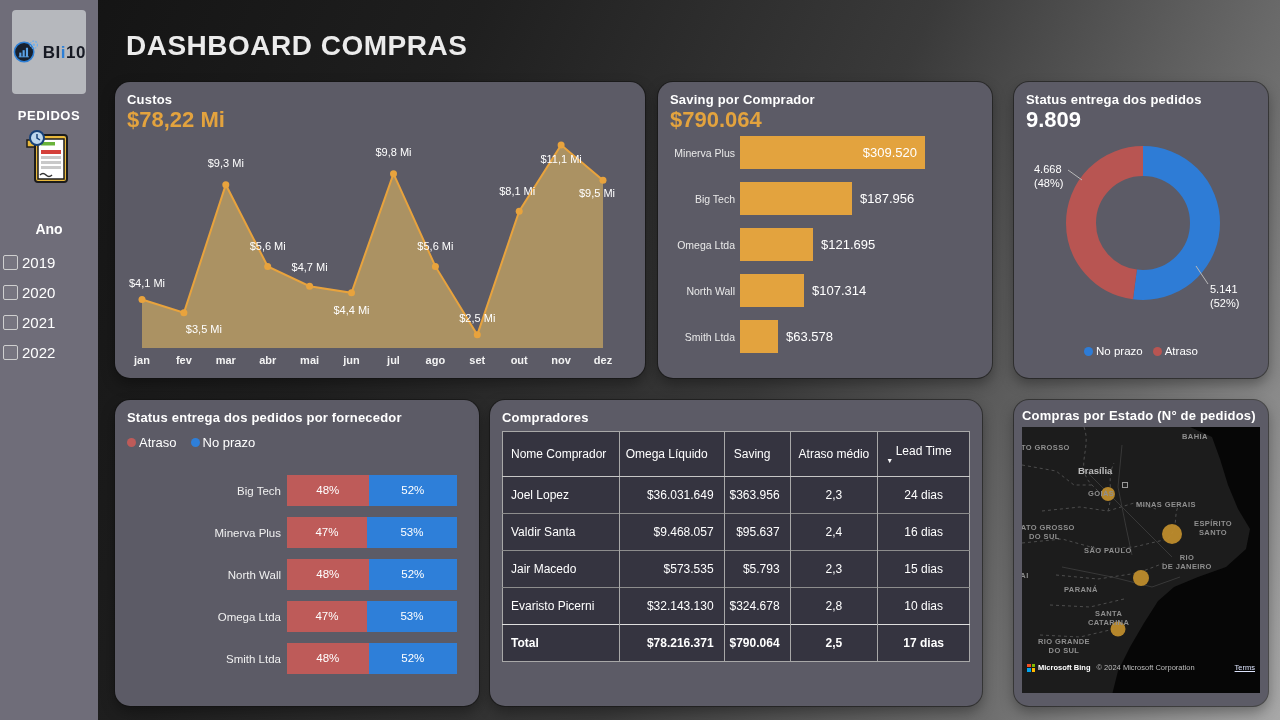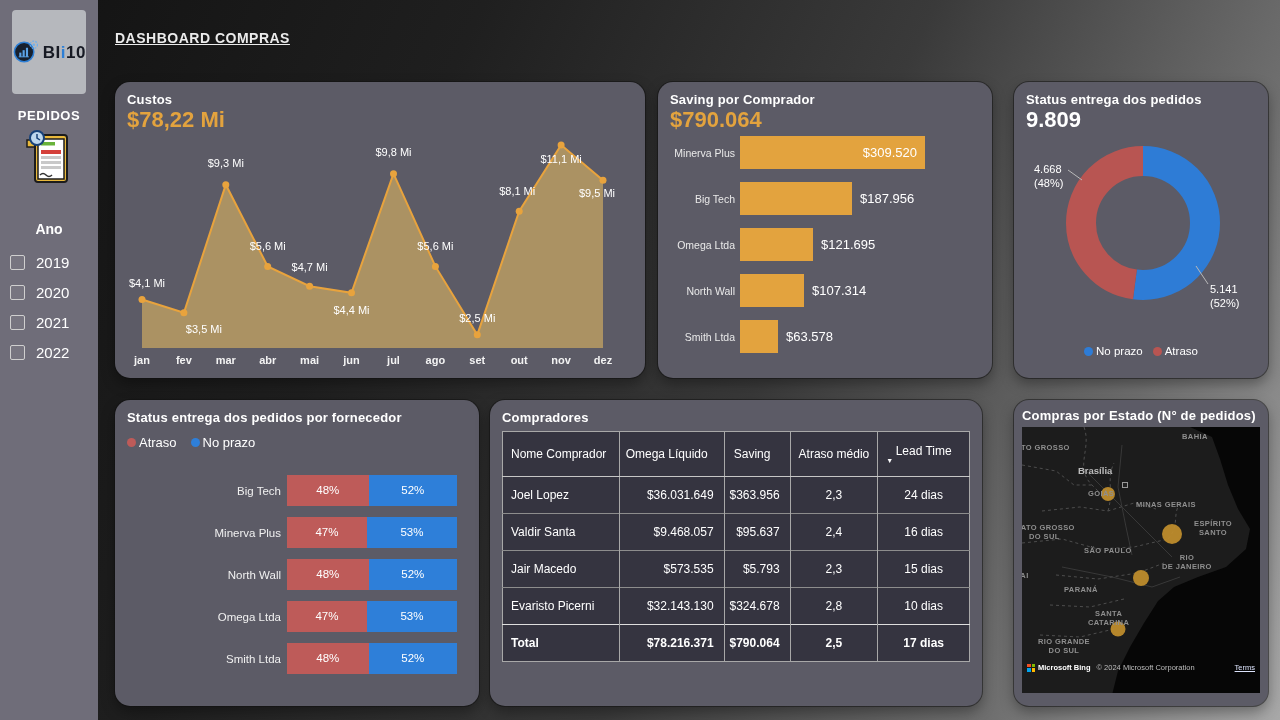--- a/index.html
+++ b/index.html
@@ -12,27 +12,27 @@
   .sidebar { position:absolute; left:0; top:0; width:98px; height:720px; background:#6f6d79;
              display:flex; flex-direction:column; align-items:center; z-index:2; }
   .logo-box { width:74px; height:84px; margin-top:10px; background:#b6b8bd; border-radius:4px;
               display:flex; flex-direction:row; align-items:center; justify-content:center; gap:3px; }
   .logo-text { font-size:17px; font-weight:800; color:#171a24; letter-spacing:.5px; line-height:1; }
   .logo-text .accent { color:#2d7fd6; font-weight:800; }
   .side-section { margin-top:14px; font-size:13px; font-weight:700; color:#ffffff; letter-spacing:.6px; }
   .doc-icon { margin-top:6px; }
   .ano-label { margin-top:30px; font-size:14px; font-weight:700; color:#ffffff; }
   #years-list { width:100%; margin-top:4px; }
-  .year-row { display:flex; align-items:center; gap:11px; padding-left:10px; margin-top:13px; cursor:pointer; }
+  .year-row { display:flex; align-items:center; gap:4px; padding-left:3px; margin-top:13px; cursor:pointer; }
   .checkbox { width:15px; height:15px; border:1px solid #cfcfcf; border-radius:2px; background:rgba(255,255,255,.06); flex:0 0 auto; }
   .year-label { font-size:15px; color:#ffffff; }
 
   
-  .page-title { position:absolute; left:115px; top:30px; font-size:14px; font-weight:700;
-                color:#ebebeb; letter-spacing:.5px;text-decoration:underline; }
+  .page-title { position:absolute; left:126px; top:30px; font-size:28px; font-weight:700;
+                color:#ebebeb; letter-spacing:.5px; }
 
   
   .card { position:absolute; background:#5c5b66; border-radius:15px; padding:10px 12px;
           box-shadow:0 0 0 1px rgba(15,15,15,.5), 0 6px 14px rgba(0,0,0,.35); }
   .card-title { font-size:13px; font-weight:700; color:#ffffff; letter-spacing:.2px; }
   .card-kpi { font-size:22px; font-weight:700; color:#e3a33e; margin-top:1px; line-height:1.1; }
   .card-kpi.white { color:#ffffff; }
 
   #card-custos      { left:115px; top:82px;  width:530px; height:296px; }
   #card-saving      { left:658px; top:82px;  width:334px; height:296px; }

